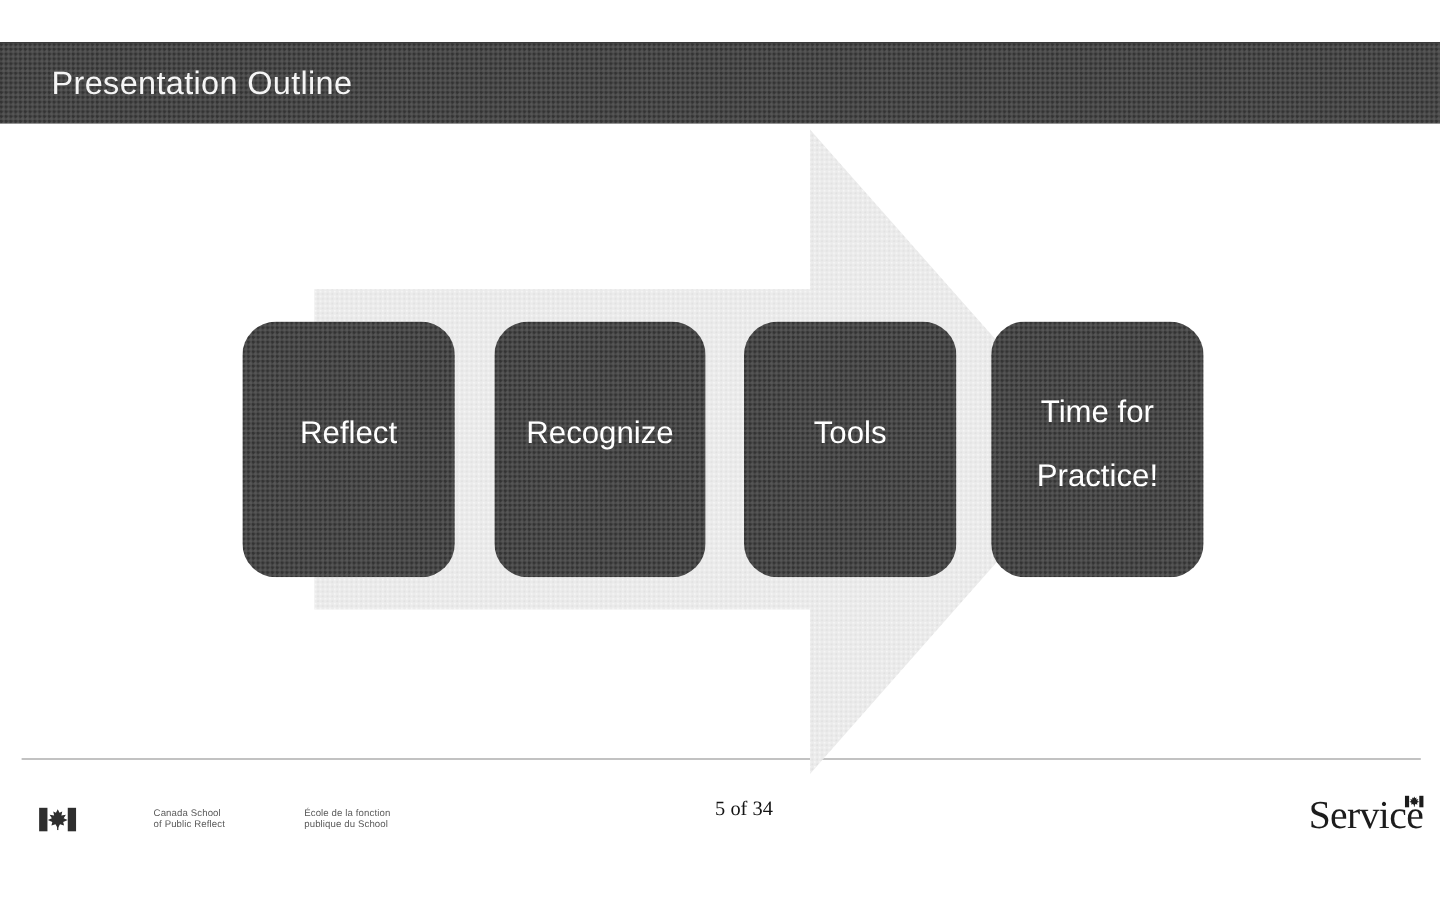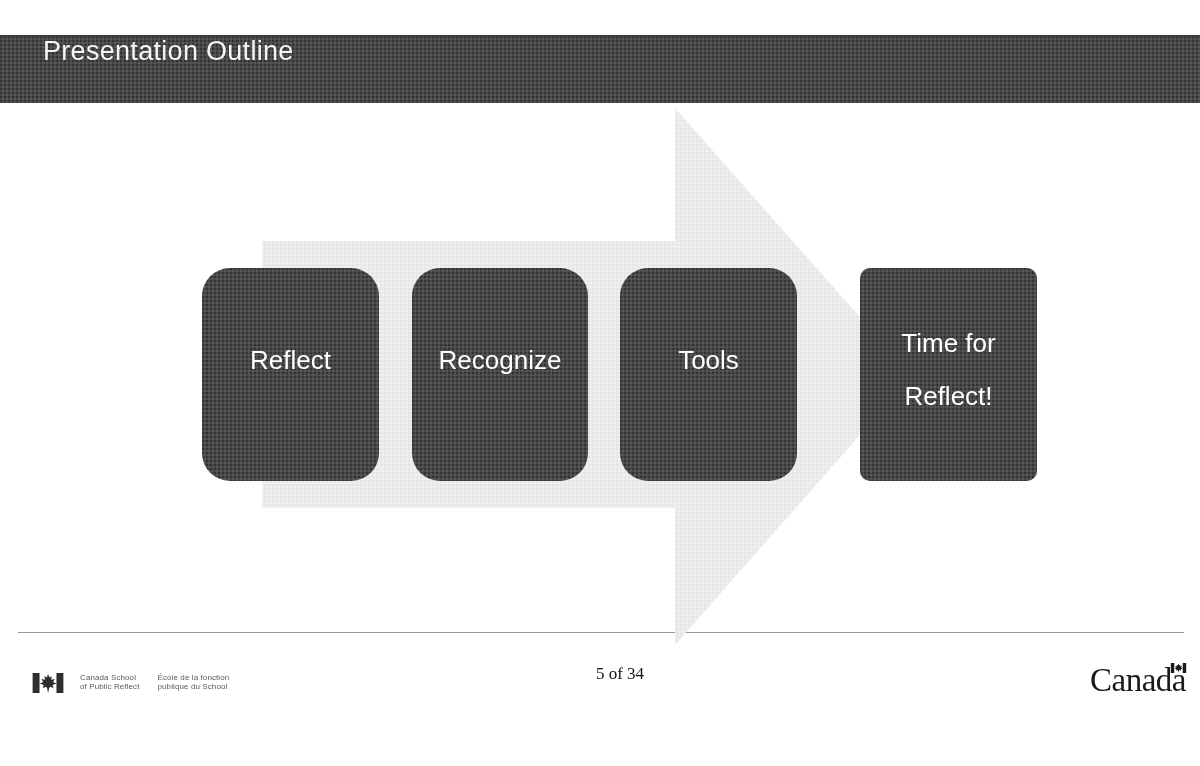--- a/index.html
+++ b/index.html
@@ -10,21 +10,21 @@
 
   
   .title-bar{
     position:absolute;left:0;top:35px;width:1200px;height:68px;
     background-color:var(--header-bg,#494949);
     background-image:
       radial-gradient(circle at 1px 1px, rgba(0,0,0,.30) 1px, transparent 1.3px),
       radial-gradient(circle at 3px 3px, rgba(255,255,255,.07) 1px, transparent 1.3px);
     background-size:4px 4px;
     border-top:1px solid #3c3c3c;
-    display:flex;align-items:flex-start;
+    display:flex;align-items:center;
     box-sizing:border-box;padding-left:43px;
   }
   .title-bar .title{
     color:#f5f5f5;font-size:27px;letter-spacing:.3px;font-weight:400;
   }
 
   
   .arrow-svg{position:absolute;left:0;top:0;z-index:2;}
 
   
@@ -40,30 +40,30 @@
     display:flex;align-items:center;justify-content:center;
     box-sizing:border-box;
     color:var(--box-text,#ffffff);
     font-size:26px;line-height:53px;text-align:center;
     padding-bottom:28px;
   }
   .step-box .line{display:block;}
   .box-1{left:202px;}
   .box-2{left:412px;width:176px;}
   .box-3{left:620px;text-align:right;}
-  .box-4{left:860px;padding-bottom:9px;border-radius:10px;}
+  .box-4{left:826px;padding-bottom:9px;}
 
   
   .footer-divider{
     position:absolute;left:18px;top:632px;width:1166px;height:1px;
     background:var(--divider,#9a9a9a);z-index:1;
   }
   .footer-left{
     position:absolute;left:28px;top:671px;z-index:4;
-    display:flex;align-items:center;
+    display:flex;align-items:center;gap:48px;
   }
   .footer-left .flag{width:40px;height:20px;margin-top:2px;}
   .logo-col{margin-left:12px;color:#5a5a5a;font-size:8px;line-height:9.5px;
             letter-spacing:.1px;}
   .logo-col.fr{margin-left:18px;}
 
   .page-indicator{
     position:absolute;left:540px;top:664px;width:160px;z-index:4;
     text-align:center;color:#141414;
     font-family:"Liberation Serif",serif;font-size:17px;
@@ -106,21 +106,21 @@
   </div>
   <div class="step-box box-1">
     <span>Reflect</span>
   </div>
   <div class="step-box box-3">
     <span>Tools</span>
   </div>
   <div class="step-box box-4">
     <span>
       <span class="line">Time for</span>
-      <span class="line">Reflect!</span>
+      <span class="line">Practice!</span>
     </span>
   </div>
 
   <div class="footer-left">
     <svg class="flag" viewBox="0 0 40 26" aria-hidden="true">
       <g fill="#2e2e2e">
         <rect x="0" y="0" width="9" height="26"></rect>
         <rect x="31" y="0" width="9" height="26"></rect>
         <g transform="translate(8.4,0.8) scale(0.98)">
           <polygon points="12,1 14,5 17,3.5 16,8 21,7 18.5,11 23,13 18,15 19,19 14.5,17.5 12,22 9.5,17.5 5,19 6,15 1,13 5.5,11 3,7 8,8 7,3.5 10,5"></polygon>
@@ -134,21 +134,21 @@
     </div>
     <div class="logo-col fr">
       <div>École de la fonction</div>
       <div>publique du School</div>
     </div>
   </div>
 
   <div class="page-indicator">5 of 34</div>
 
   <div class="canada-wordmark">
-    <span class="word">Canada</span>
+    <span class="word">Service</span>
     <svg class="mini-flag" viewBox="0 0 40 26" aria-hidden="true">
       <g fill="#1c1c1c">
         <rect x="0" y="0" width="9" height="26"></rect>
         <rect x="31" y="0" width="9" height="26"></rect>
         <g transform="translate(8.4,0.8) scale(0.98)">
           <polygon points="12,1 14,5 17,3.5 16,8 21,7 18.5,11 23,13 18,15 19,19 14.5,17.5 12,22 9.5,17.5 5,19 6,15 1,13 5.5,11 3,7 8,8 7,3.5 10,5"></polygon>
           <rect x="11.3" y="18" width="1.4" height="6"></rect>
         </g>
       </g>
     </svg>

